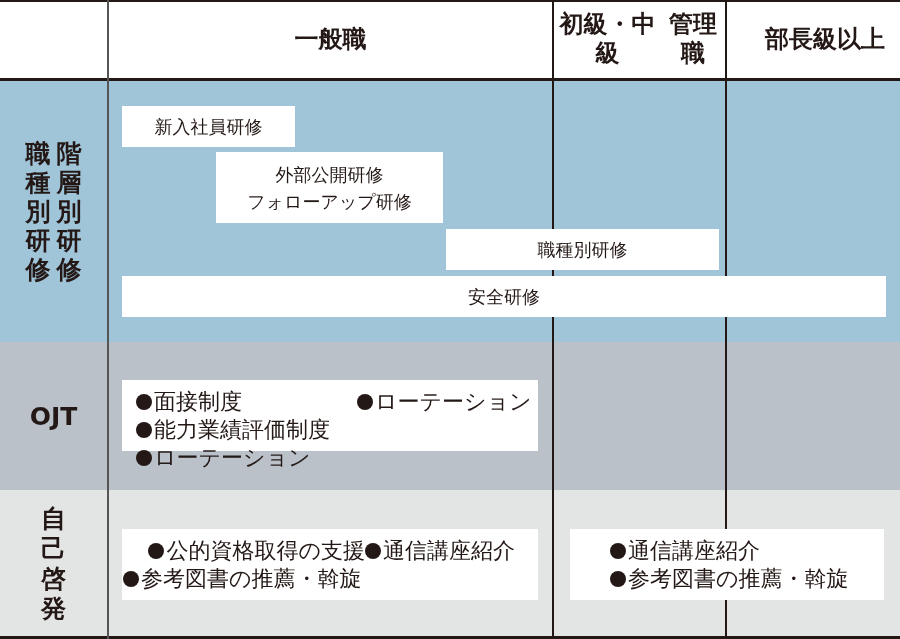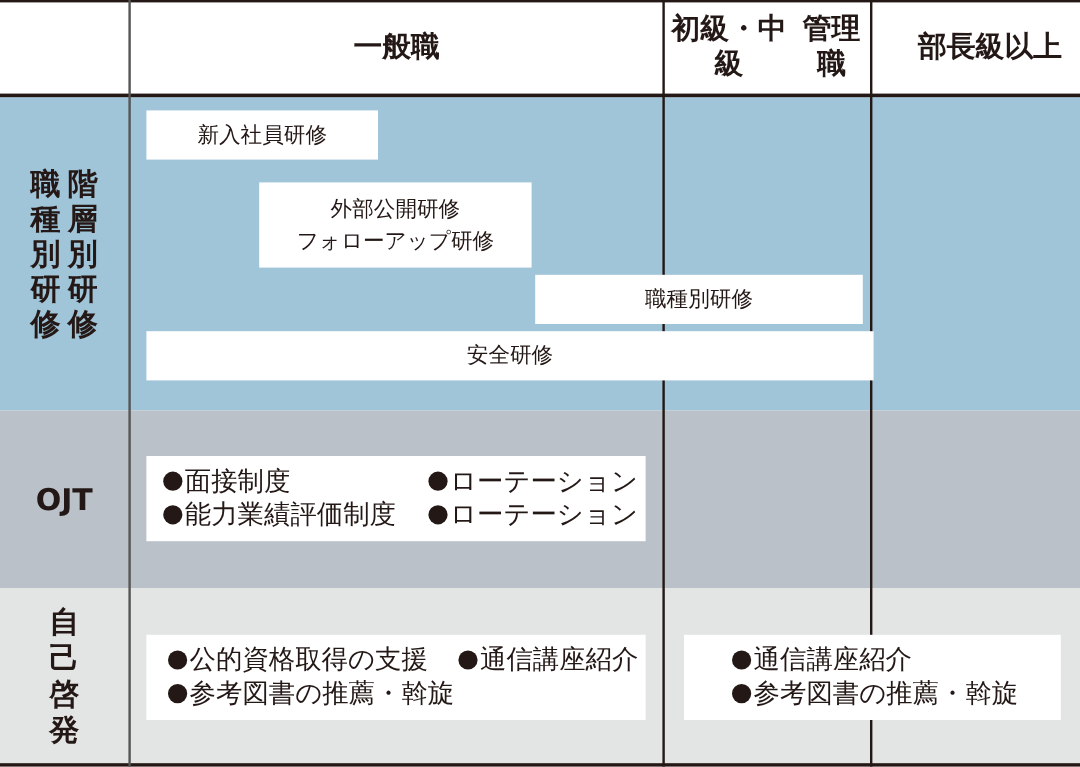--- a/index.html
+++ b/index.html
@@ -57,57 +57,57 @@
   </div>
   <div class="vtext">
     <span>階</span>
     <span>層</span>
     <span>別</span>
     <span>研</span>
     <span>修</span>
   </div>
 </div>
 
-<div class="abs box boxtext" style="left:122px;top:92px;width:193px;height:41px;">
+<div class="abs box boxtext" style="left:122px;top:106px;width:173px;height:41px;">
   <span>新入社員研修</span>
 </div>
 <div class="abs box boxtext" style="left:216px;top:152px;width:227px;height:71px;flex-direction:column;">
   <span>外部公開研修</span>
   <span>フォローアップ研修</span>
 </div>
 <div class="abs box boxtext" style="left:446px;top:229px;width:273px;height:41px;justify-content:center;">
   <span>職種別研修</span>
 </div>
-<div class="abs box boxtext" style="left:122px;top:276px;width:606px;height:41px;">
+<div class="abs box boxtext" style="left:122px;top:276px;width:764px;height:41px;">
   <span>安全研修</span>
 </div>
 
 <div class="abs rowlabel" style="left:0;top:342px;width:107px;height:148px;font-size:25px;">
   <span>OJT</span>
 </div>
 <div class="abs box list" style="left:122px;top:380px;width:416px;height:71px;padding:8px 0 0 14px;">
   <div style="display:flex;">
     <div class="item" style="width:221px;"><span class="bullet"></span><span>面接制度</span></div>
     <div class="item"><span class="bullet"></span><span>ローテーション</span></div>
   </div>
-  <div style="display:flex;">
+  <div style="display:flex;flex-direction:column;">
     <div class="item" style="width:221px;"><span class="bullet"></span><span>能力業績評価制度</span></div>
     <div class="item"><span class="bullet"></span><span>ローテーション</span></div>
   </div>
 </div>
 
 <div class="abs rowlabel" style="left:0;top:490px;width:107px;height:147px;">
   <div class="vtext" style="line-height:30px;">
     <span>自</span>
     <span>己</span>
     <span>啓</span>
     <span>発</span>
   </div>
 </div>
-<div class="abs box list" style="left:122px;top:529px;width:416px;height:71px;padding:8px 0 0 18px;">
+<div class="abs box list" style="left:122px;top:529px;width:416px;height:71px;padding:8px 0 0 1px;text-align:right;">
   <div style="display:flex;">
     <div class="item" style="width:242px;"><span class="bullet"></span><span>公的資格取得の支援</span></div>
     <div class="item"><span class="bullet"></span><span>通信講座紹介</span></div>
   </div>
   <div style="display:flex;">
     <div class="item"><span class="bullet"></span><span>参考図書の推薦・斡旋</span></div>
   </div>
 </div>
 <div class="abs box list" style="left:570px;top:529px;width:314px;height:71px;padding:8px 0 0 40px;">
   <div class="item"><span class="bullet"></span><span>通信講座紹介</span></div>

